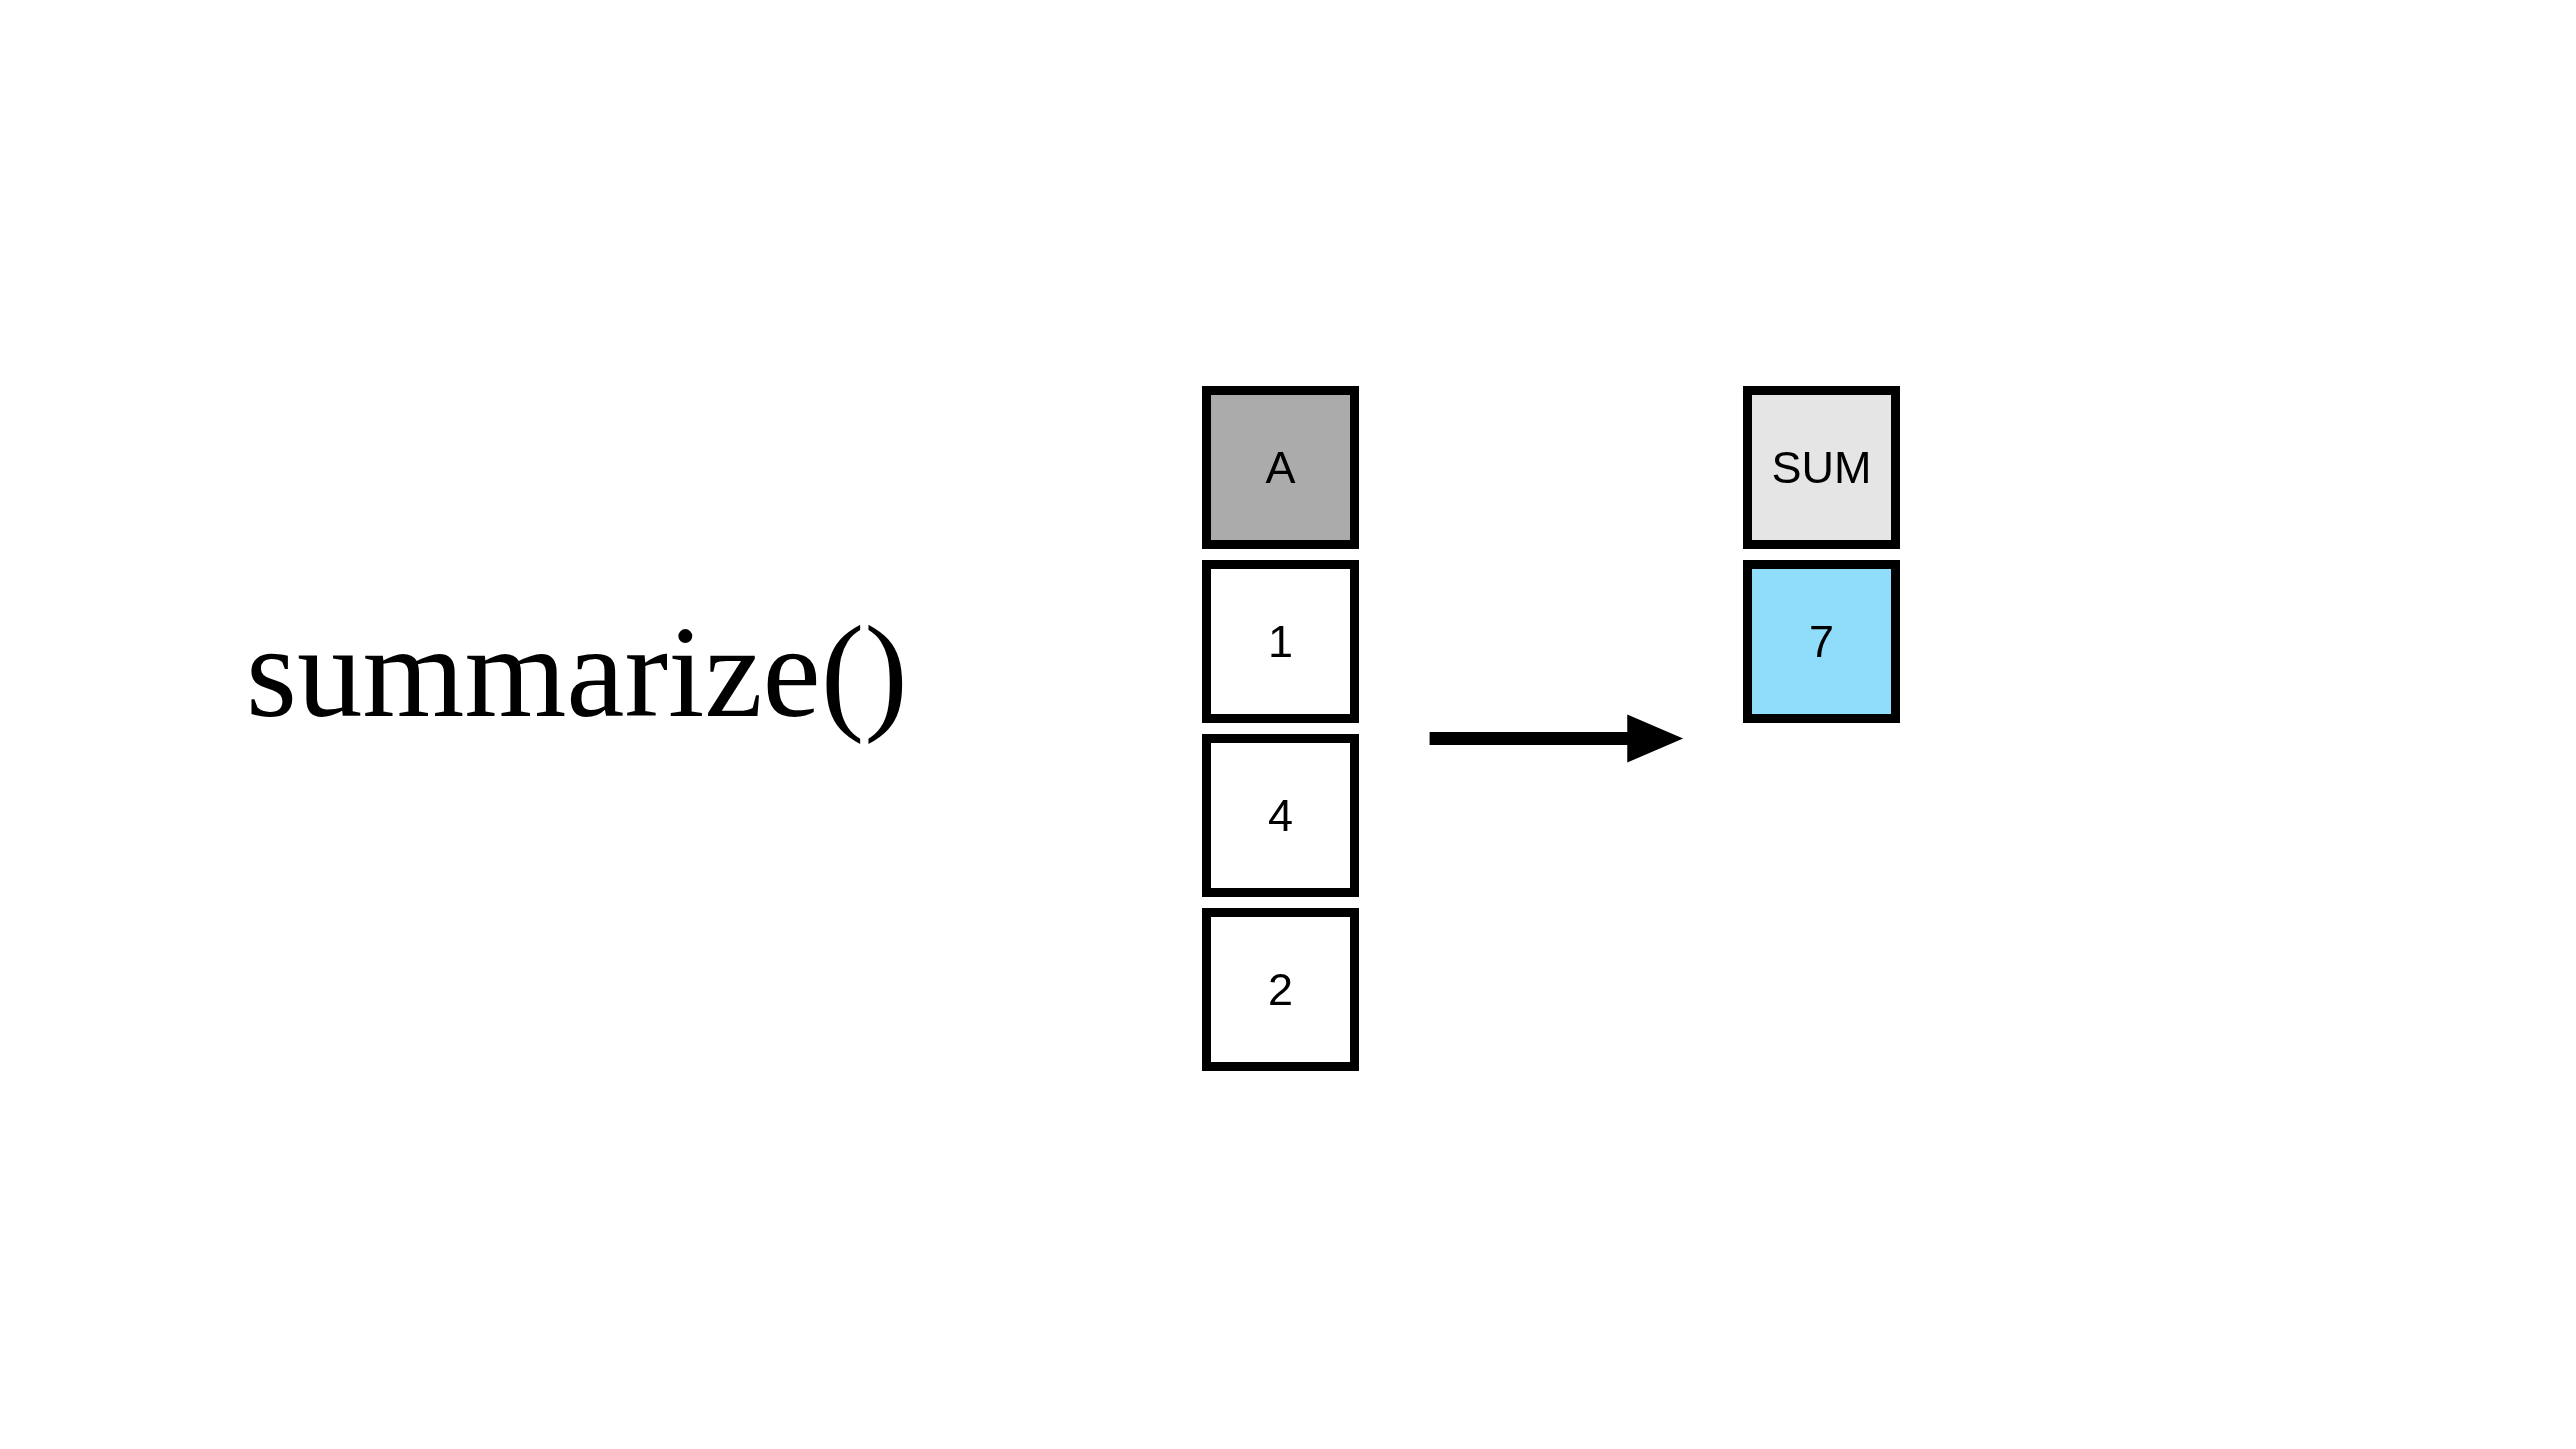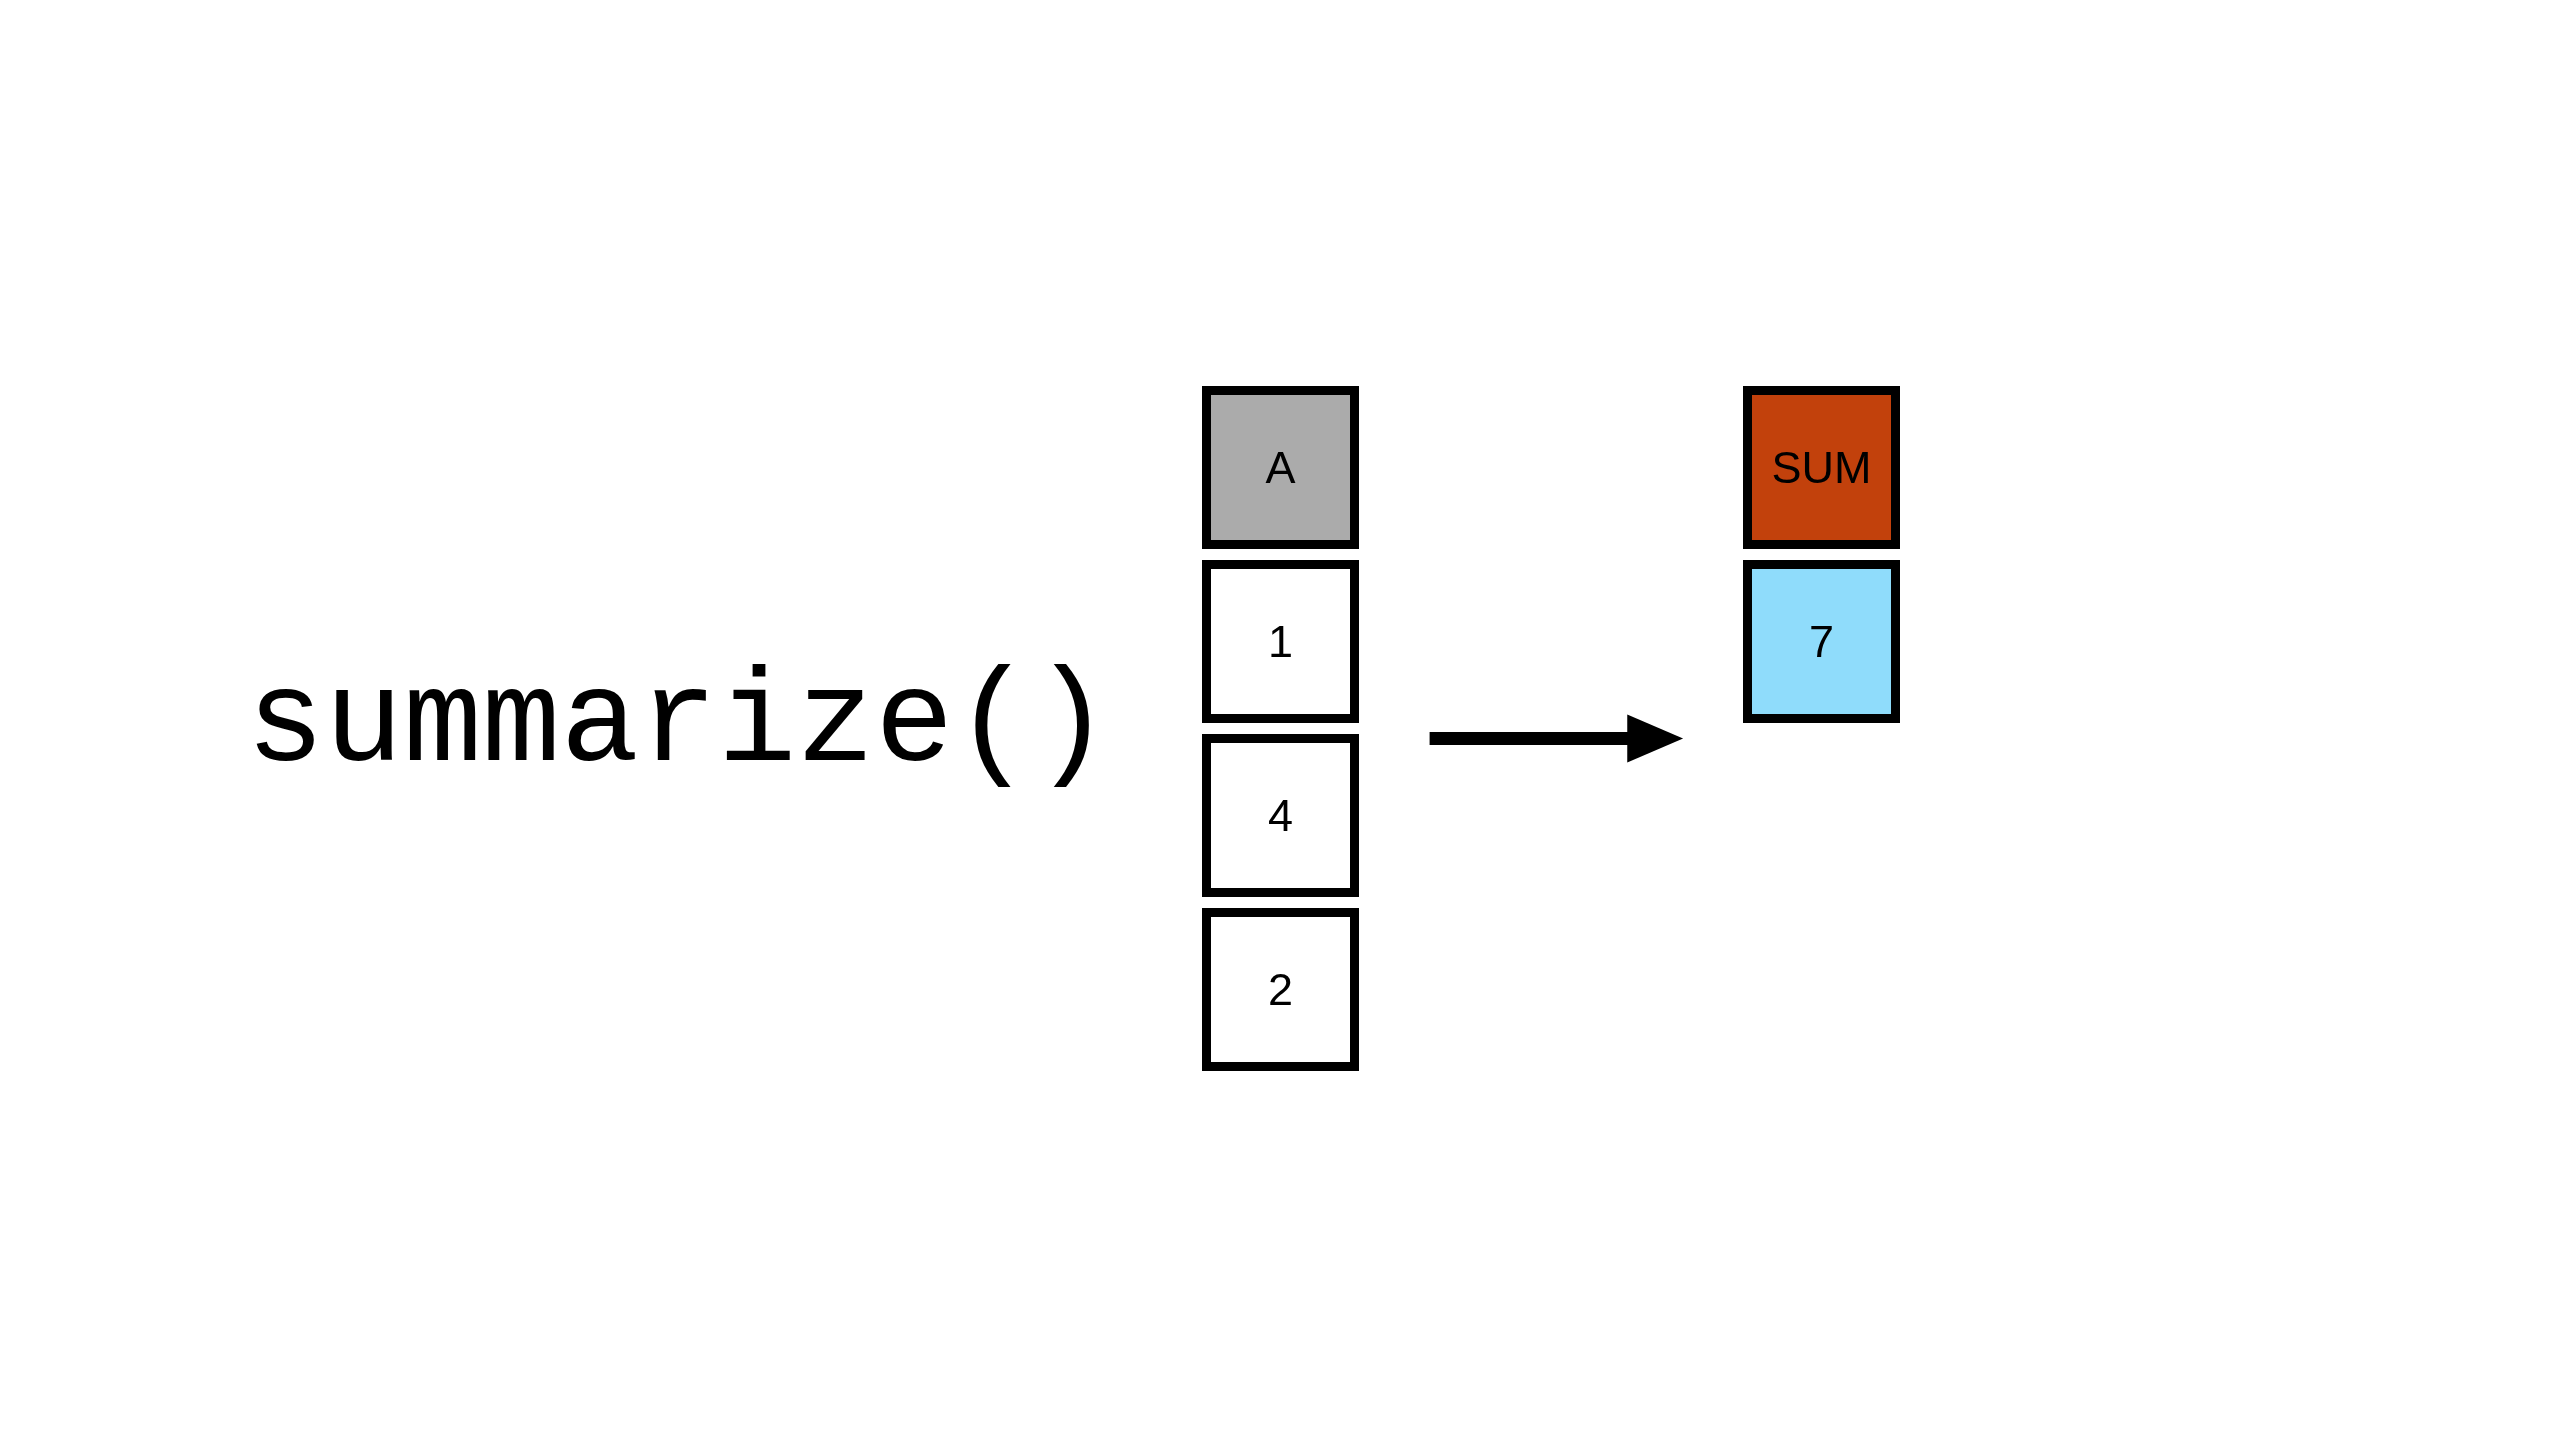--- a/index.html
+++ b/index.html
@@ -16,22 +16,22 @@
     width: 2576px;
     height: 1449px;
     background: #ffffff;
     overflow: hidden;
   }
 
   
   .fn-label {
     position: absolute;
     left: 246px;
-    top: 660px;
-    font-family: Liberation Mono, monospace;
+    top: 606px;
+    font-family: Liberation Serif, serif;
     font-size: 131px;
     line-height: 1;
     letter-spacing: 0px;
     color: #000000;
     white-space: pre;
   }
 
   
   .column {
     position: absolute;
@@ -52,21 +52,21 @@
     font-family: "Liberation Sans", sans-serif;
     font-size: 45px;
     color: #000000;
     background: #ffffff;
     margin-bottom: 11px;
   }
   .cell:last-child { margin-bottom: 0; }
 
   .cell-header-gray { background: #ababab; }
   .cell-body-white  { background: #ffffff; }
-  .cell-header-blue { background: #c2410c; }
+  .cell-header-blue { background: #e5e5e5; }
   .cell-body-blue   { background: #8fdcfb; }
 
   
   #transform-arrow {
     position: absolute;
     left: 1421px;
     top: 704px;
     width: 275px;
     height: 69px;
   }

